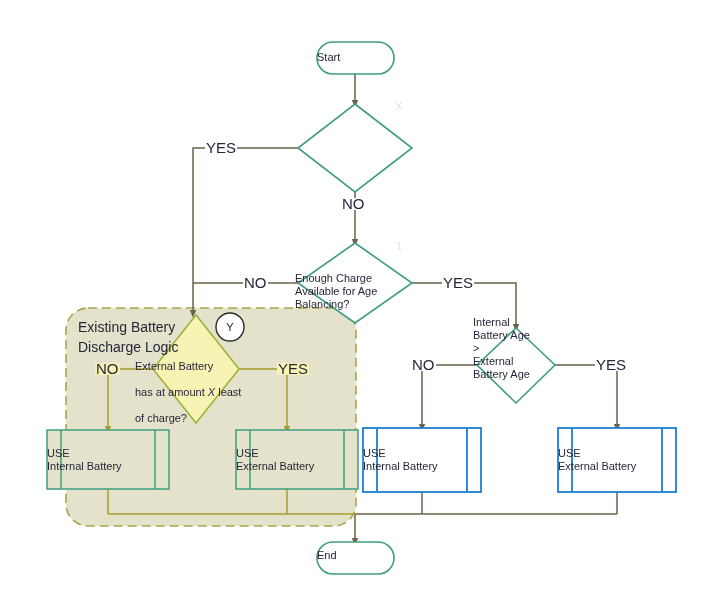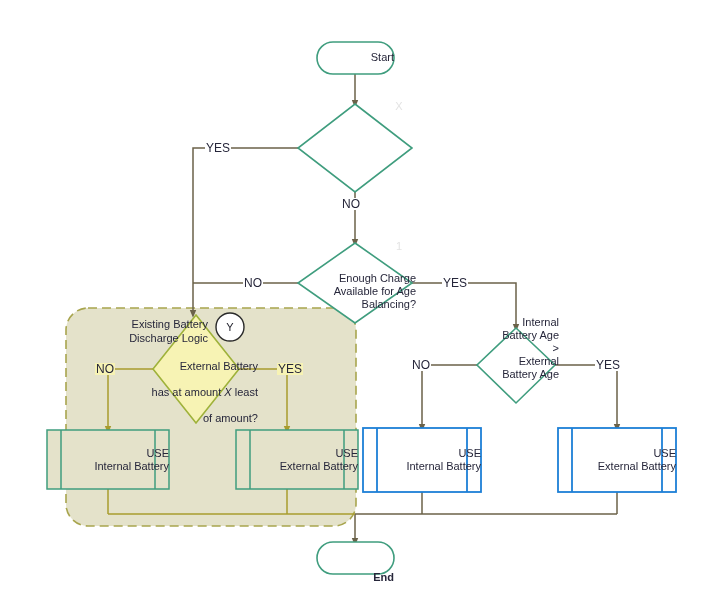--- a/index.html
+++ b/index.html
@@ -9,44 +9,44 @@
     background:#ffffff;
     font-family:"Liberation Sans","DejaVu Sans",sans-serif;
     overflow:hidden;
     position:relative;
   }
   #diagram-root{position:absolute;left:0;top:0;width:719px;height:608px;}
   svg.flow{position:absolute;left:0;top:0;width:719px;height:608px;}
 
   .node-label{
     position:absolute;
-    text-align:right;
+    text-align:left;
     color:#26263a;
     font-size:11px;
     line-height:13px;
     pointer-events:none;
     white-space:pre-line;
   }
   .edge-label{
     position:absolute;
-    font-size:12px;
+    font-size:15px;
     color:#26263a;
     background:#ffffff;
     padding:0 1px;
     line-height:12px;
     white-space:nowrap;
   }
   .edge-label.onshade{background:#f7f3b4;}
   .group-title{
     position:absolute;
-    font-size:11px;
-    line-height:14px;
+    font-size:14px;
+    line-height:20px;
     color:#26263a;
     white-space:pre-line;
-    text-align:right;
+    text-align:left;
   }
   .badge-text{
     position:absolute;
     font-size:11px;
     color:#1d1d28;
     text-align:center;
     width:24px;
   }
   .faint-mark{
     position:absolute;
@@ -153,21 +153,21 @@
 
   <div class="node-label" style="left:295px;top:272px;width:121px;">Enough Charge
 Available for Age
 Balancing?</div>
 
   <div class="faint-mark" style="left:392px;top:240px;width:14px;">1</div>
 
   <div class="node-label" style="left:135px;top:347px;width:123px;">
     <div>External Battery</div>
     <div><span>has at amount </span><span class="italic-x">X</span><span> least</span></div>
-    <div>of amount?</div>
+    <div>of charge?</div>
   </div>
 
   <div class="badge-text" style="left:218px;top:321px;">Y</div>
 
   <div class="node-label" style="left:473px;top:316px;width:86px;">Internal
 Battery Age
 &gt;
 External
 Battery Age</div>
 
@@ -176,21 +176,21 @@
 
   <div class="node-label" style="left:236px;top:447px;width:122px;">USE
 External Battery</div>
 
   <div class="node-label" style="left:363px;top:447px;width:118px;">USE
 Internal Battery</div>
 
   <div class="node-label" style="left:558px;top:447px;width:118px;">USE
 External Battery</div>
 
-  <div class="node-label" style="left:317px;top:571px;width:77px;font-weight:bold;">End</div>
+  <div class="node-label" style="left:317px;top:549px;width:77px;">End</div>
 
   <div class="group-title" style="left:78px;top:317px;width:130px;">Existing Battery
 Discharge Logic</div>
 
   <div class="edge-label" style="left:205px;top:142px;">YES</div>
   <div class="edge-label" style="left:341px;top:198px;">NO</div>
   <div class="edge-label" style="left:243px;top:277px;">NO</div>
   <div class="edge-label" style="left:442px;top:277px;">YES</div>
   <div class="edge-label onshade" style="left:95px;top:363px;">NO</div>
   <div class="edge-label onshade" style="left:277px;top:363px;">YES</div>

